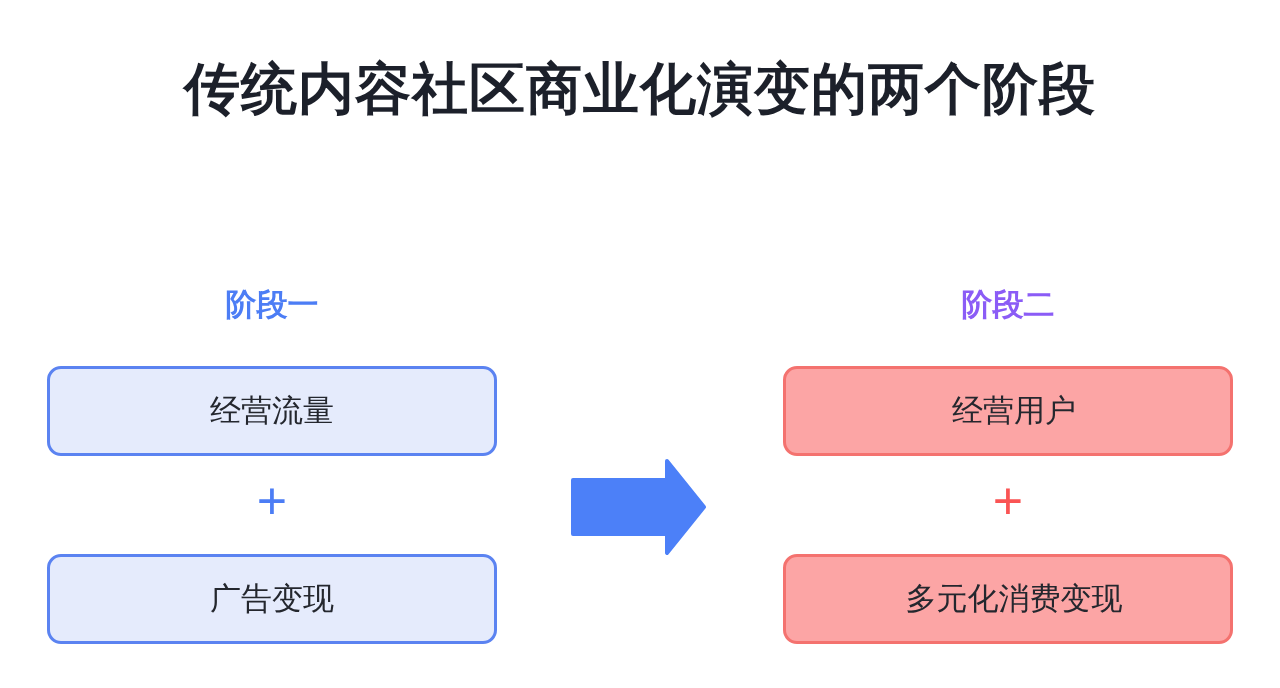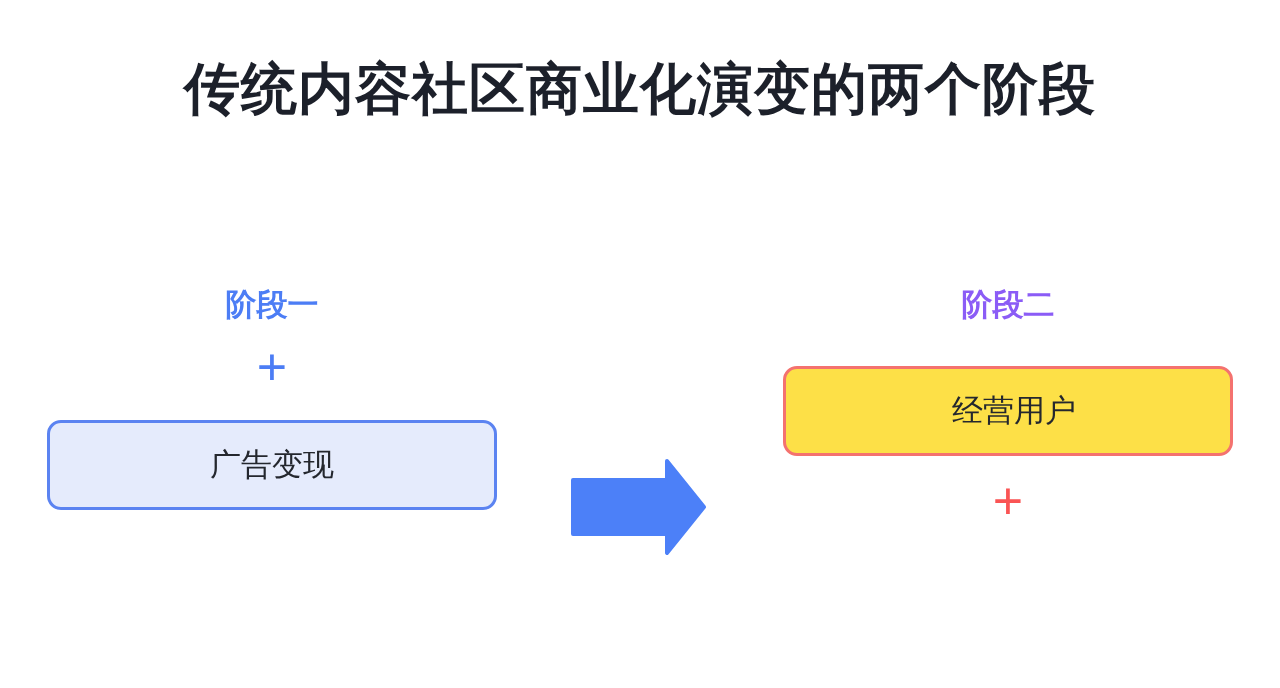--- a/index.html
+++ b/index.html
@@ -54,21 +54,21 @@
     border: 3px solid;
     border-radius: 14px;
     display: flex;
     align-items: center;
     justify-content: center;
     font-size: 31px;
     color: #24272E;
   }
   .box--first { margin-top: 44px; }
   .stage--one .box { border-color: #5B83F1; background: #E5EBFC; }
-  .stage--two .box { border-color: #F4726F; background: #fde047; padding-left: 12px; }
+  .stage--two .box { border-color: #F4726F; background: #fca5a5; padding-left: 12px; }
   .plus {
     height: 90px;
     width: 100%;
     display: flex;
     align-items: center;
     justify-content: center;
     font-size: 52px;
     font-weight: 400;
     line-height: 1;
   }
@@ -84,29 +84,31 @@
 </style>
 </head>
 <body>
 
 <div class="canvas">
 
   <div class="title">传统内容社区商业化演变的两个阶段</div>
 
   <div class="stage stage--one">
     <div class="stage-label">阶段一</div>
+    <div class="box box--first">经营流量</div>
     <div class="plus">+</div>
     <div class="box">广告变现</div>
   </div>
 
   <div class="arrow">
     <svg width="137" height="100" viewBox="0 0 137 100" xmlns="http://www.w3.org/2000/svg">
       <polygon points="2,23 96,23 96,4 133,50 96,96 96,77 2,77" fill="#4C80F8" stroke="#4C80F8" stroke-width="4" stroke-linejoin="round"></polygon>
     </svg>
   </div>
 
   <div class="stage stage--two">
     <div class="stage-label">阶段二</div>
     <div class="box box--first">经营用户</div>
     <div class="plus">+</div>
+    <div class="box">多元化消费变现</div>
   </div>
 
 </div>
 
 </body></html>

